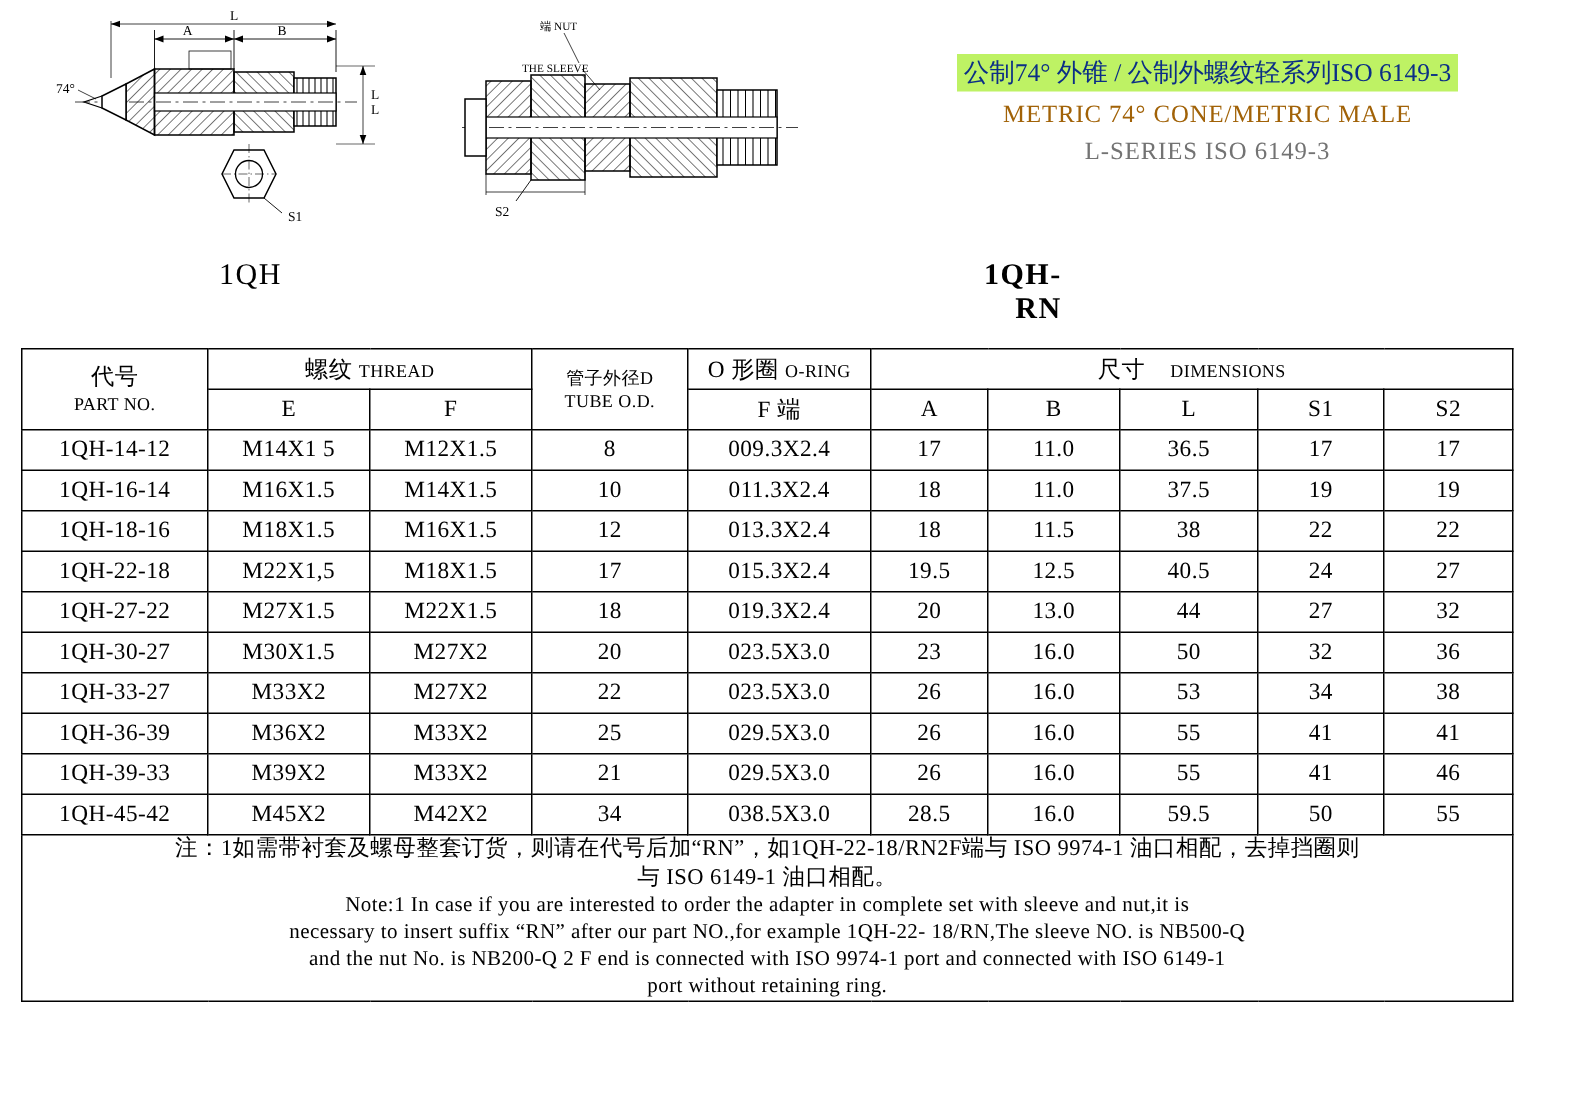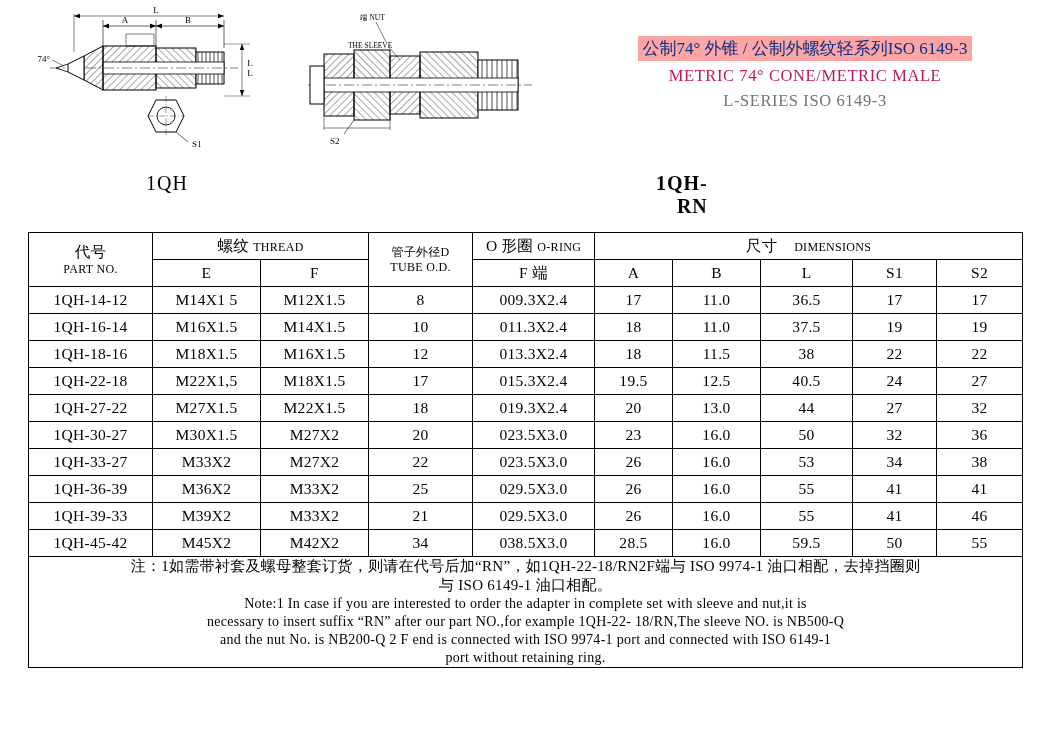--- a/index.html
+++ b/index.html
@@ -61,21 +61,21 @@
     font-size: 16.5px;
     color: #0b2e86;
     letter-spacing: 0.6px;
     margin-top: 5px;
     white-space: nowrap;
   }
 
   
   .table-wrap {
     position: absolute;
-    left: 28px;
+    left: 14px;
     top: 232px;
     width: 994px;
   }
   table.spec {
     border-collapse: collapse;
     width: 994px;
     table-layout: fixed;
   }
   table.spec td, table.spec th {
     border: 1px solid #000;
@@ -233,23 +233,23 @@
         <text class="lbl" x="52" y="140">S2</text>
         <line x1="46" y1="112" x2="46" y2="126" stroke="#000" stroke-width="0.5"></line>
         <line x1="46" y1="124" x2="112" y2="124" stroke="#000" stroke-width="0.5"></line>
         <line x1="112" y1="110" x2="112" y2="126" stroke="#000" stroke-width="0.5"></line>
       </svg>
       <div class="fig-caption cap-right">1QH-RN</div>
     </div>
 
     <div class="title-block">
       <div>
-        <span class="title-cn" style="background: #fca5a5; color: rgb(11, 46, 134);">公制74° 外锥 / 公制外螺纹轻系列ISO 6149-3</span>
+        <span class="title-cn" style="background: #bef264; color: rgb(11, 46, 134);">公制74° 外锥 / 公制外螺纹轻系列ISO 6149-3</span>
       </div>
-      <div class="title-en1" style="color: #be185d;">METRIC 74° CONE/METRIC MALE</div>
+      <div class="title-en1" style="color: #a16207;">METRIC 74° CONE/METRIC MALE</div>
       <div class="title-en2" style="color: #737373;">L-SERIES ISO 6149-3</div>
     </div>
   </div>
 
   <div class="table-wrap">
     <table class="spec">
       <colgroup>
         <col style="width:124px">
         <col style="width:108px">
         <col style="width:108px">

